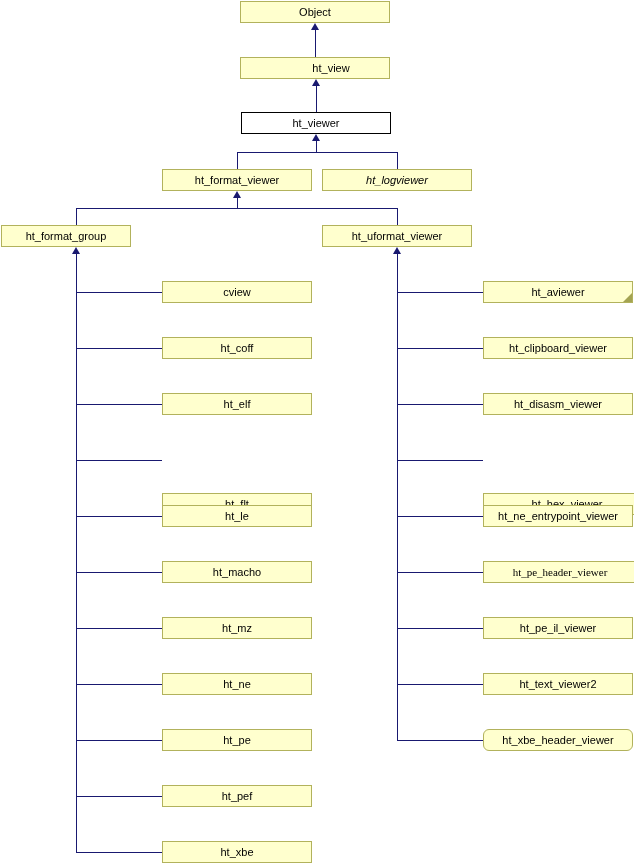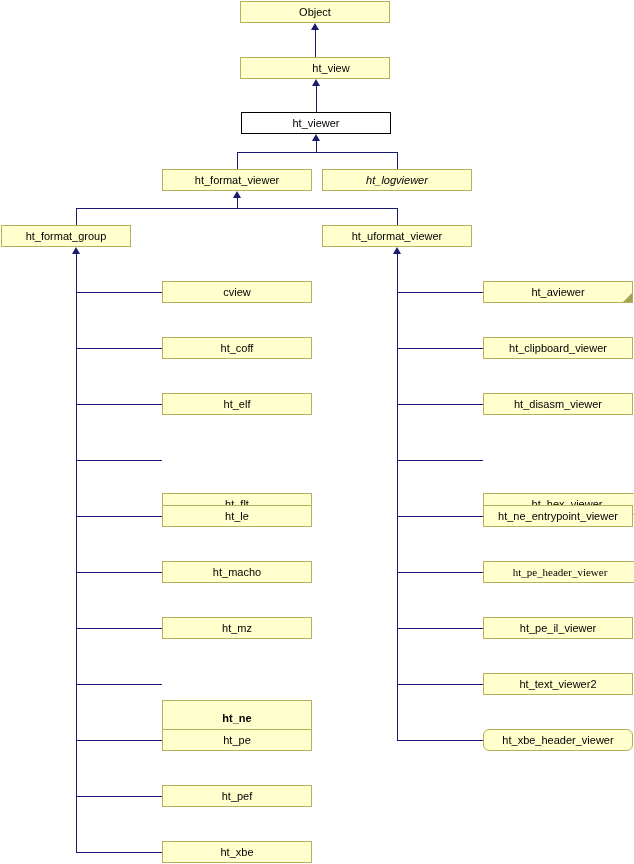--- a/index.html
+++ b/index.html
@@ -98,21 +98,21 @@
     </div>
     <div class="node" style="left: 162px; top: 505px; width: 150px; height: 22px;">
       <span class="lbl">ht_le</span>
     </div>
     <div class="node" style="left: 162px; top: 561px; width: 150px; height: 22px;">
       <span class="lbl">ht_macho</span>
     </div>
     <div class="node" style="left: 162px; top: 617px; width: 150px; height: 22px;">
       <span class="lbl">ht_mz</span>
     </div>
-    <div class="node" style="left: 162px; top: 700px; width: 150px; height: 36px; font-weight: bold;">
+    <div class="node" style="left: 162px; top: 673px; width: 150px; height: 22px;">
       <span class="lbl">ht_ne</span>
     </div>
     <div class="node" style="left: 162px; top: 729px; width: 150px; height: 22px;">
       <span class="lbl">ht_pe</span>
     </div>
     <div class="node" style="left: 162px; top: 785px; width: 150px; height: 22px;">
       <span class="lbl">ht_pef</span>
     </div>
     <div class="node" style="left: 162px; top: 841px; width: 150px; height: 22px;">
       <span class="lbl">ht_xbe</span>

